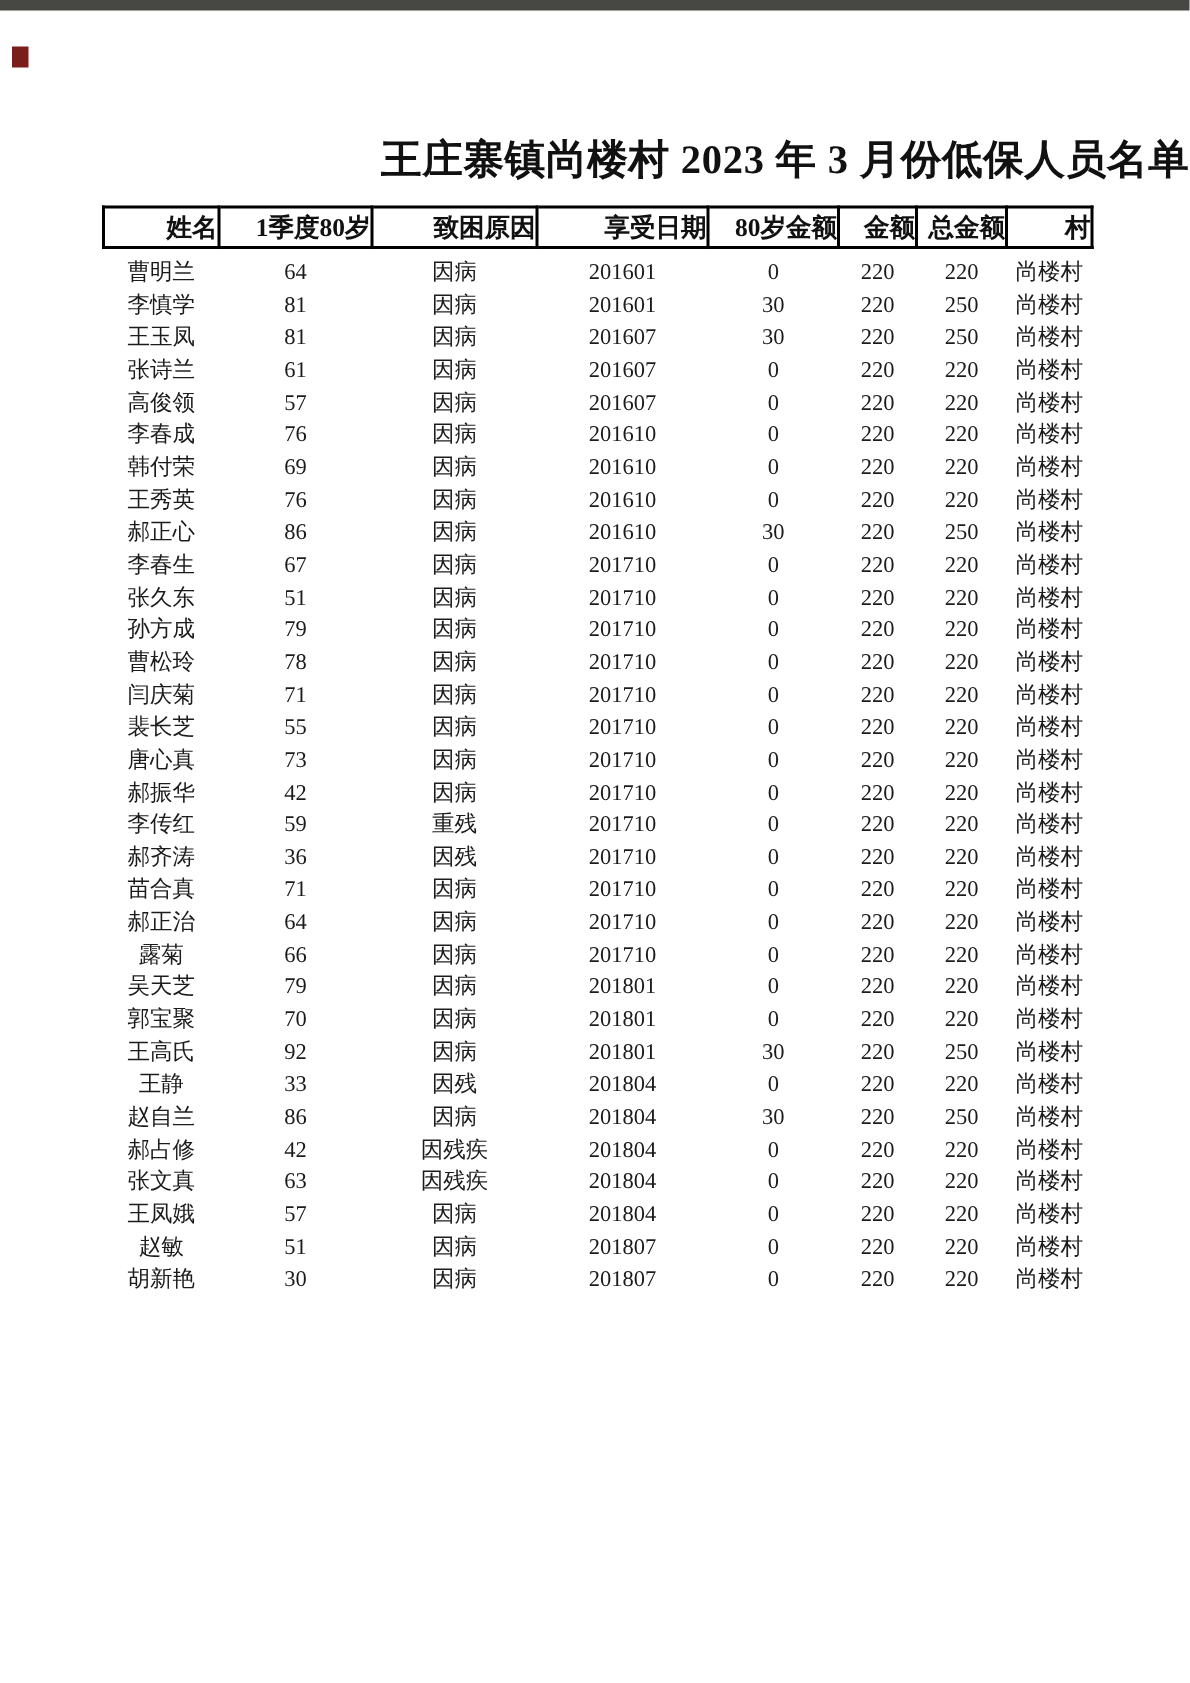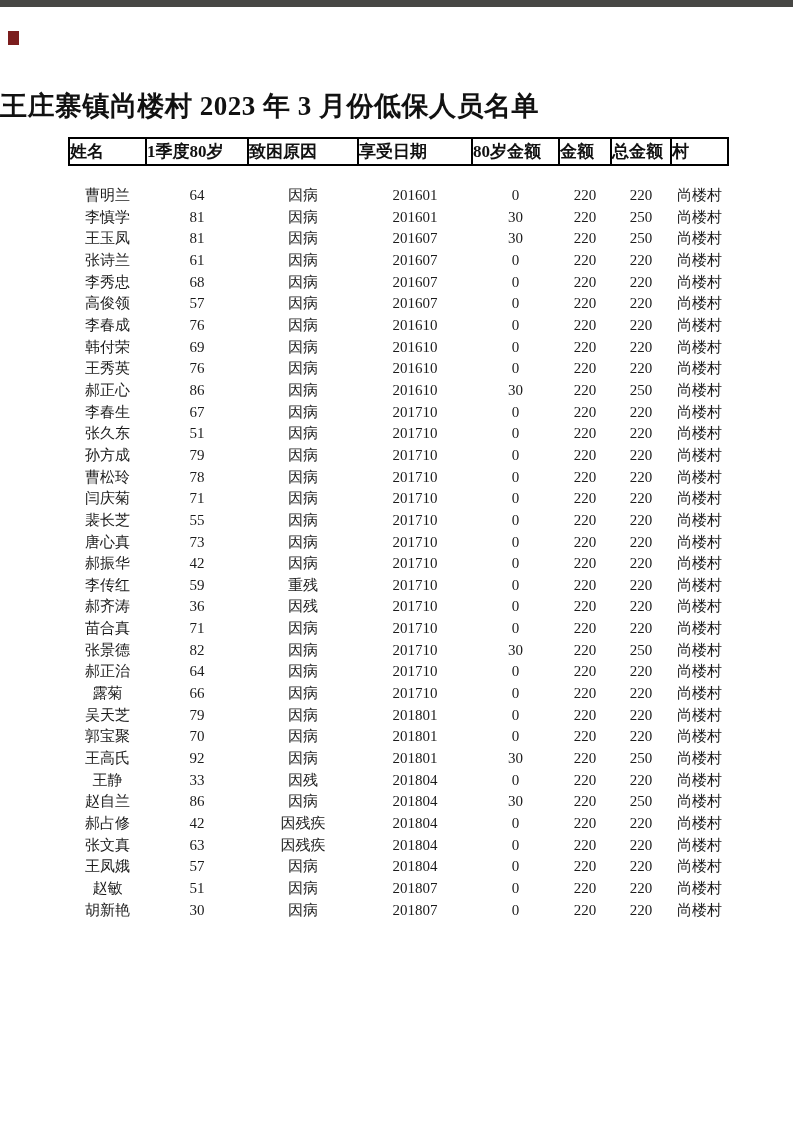--- a/index.html
+++ b/index.html
@@ -22,21 +22,21 @@
   }
   .red-mark {
     position: absolute;
     top: 31px; left: 8px;
     width: 11px; height: 14px;
   }
   .doc-title {
     position: absolute;
     top: 88px; left: 0;
     width: 793px;
-    text-align: left;
+    text-align: right;
     font-size: 27px;
     font-weight: bold;
     letter-spacing: 0.5px;
     white-space: nowrap;
     color: #111111;
   }
   table.lb-table {
     position: absolute;
     top: 137px;
     left: 68px;
@@ -50,36 +50,36 @@
   table.lb-table col.c4 { width: 87px; }
   table.lb-table col.c5 { width: 52px; }
   table.lb-table col.c6 { width: 60px; }
   table.lb-table col.c7 { width: 57px; }
   table.lb-table thead th {
     border: 2px solid #000000;
     font-size: 17px;
     font-weight: bold;
     height: 23px;
     padding: 1px 0;
-    text-align: left;
+    text-align: right;
     white-space: nowrap;
     color: #111111;
   }
   table.lb-table tbody td {
     border: none;
     font-size: 15px;
     height: 21.65px;
     line-height: 21.65px;
     padding: 0;
     text-align: center;
     white-space: nowrap;
     color: #1b1b1b;
   }
   table.lb-table tbody tr:first-child td {
-    padding-top: 19px;
+    padding-top: 6px;
   }
 </style>
 </head>
 <body>
 
 <div class="top-strip" style="background: rgb(71, 71, 68);"></div>
 <div class="red-mark" style="background: rgb(123, 29, 29);"></div>
 
 <div class="doc-title">王庄寨镇尚楼村 2023 年 3 月份低保人员名单</div>
 
@@ -141,30 +141,20 @@
         <td>张诗兰</td>
         <td>61</td>
         <td>因病</td>
         <td>201607</td>
         <td>0</td>
         <td>220</td>
         <td>220</td>
         <td>尚楼村</td>
       </tr>
       <tr>
-        <td>李秀忠</td>
-        <td>68</td>
-        <td>因病</td>
-        <td>201607</td>
-        <td>0</td>
-        <td>220</td>
-        <td>220</td>
-        <td>尚楼村</td>
-      </tr>
-      <tr>
         <td>高俊领</td>
         <td>57</td>
         <td>因病</td>
         <td>201607</td>
         <td>0</td>
         <td>220</td>
         <td>220</td>
         <td>尚楼村</td>
       </tr>
       <tr>
@@ -308,30 +298,20 @@
         <td>尚楼村</td>
       </tr>
       <tr>
         <td>苗合真</td>
         <td>71</td>
         <td>因病</td>
         <td>201710</td>
         <td>0</td>
         <td>220</td>
         <td>220</td>
-        <td>尚楼村</td>
-      </tr>
-      <tr>
-        <td>张景德</td>
-        <td>82</td>
-        <td>因病</td>
-        <td>201710</td>
-        <td>30</td>
-        <td>220</td>
-        <td>250</td>
         <td>尚楼村</td>
       </tr>
       <tr>
         <td>郝正治</td>
         <td>64</td>
         <td>因病</td>
         <td>201710</td>
         <td>0</td>
         <td>220</td>
         <td>220</td>

